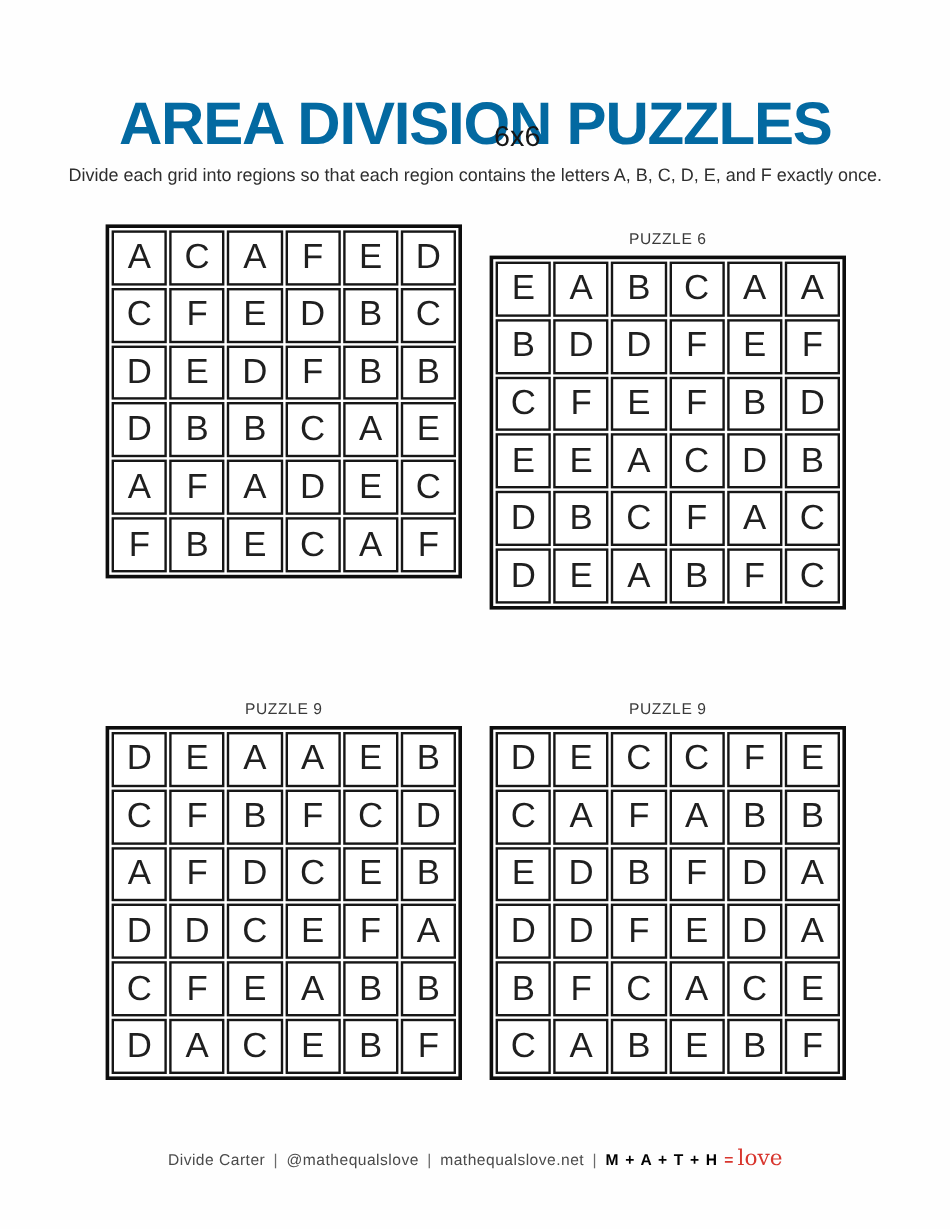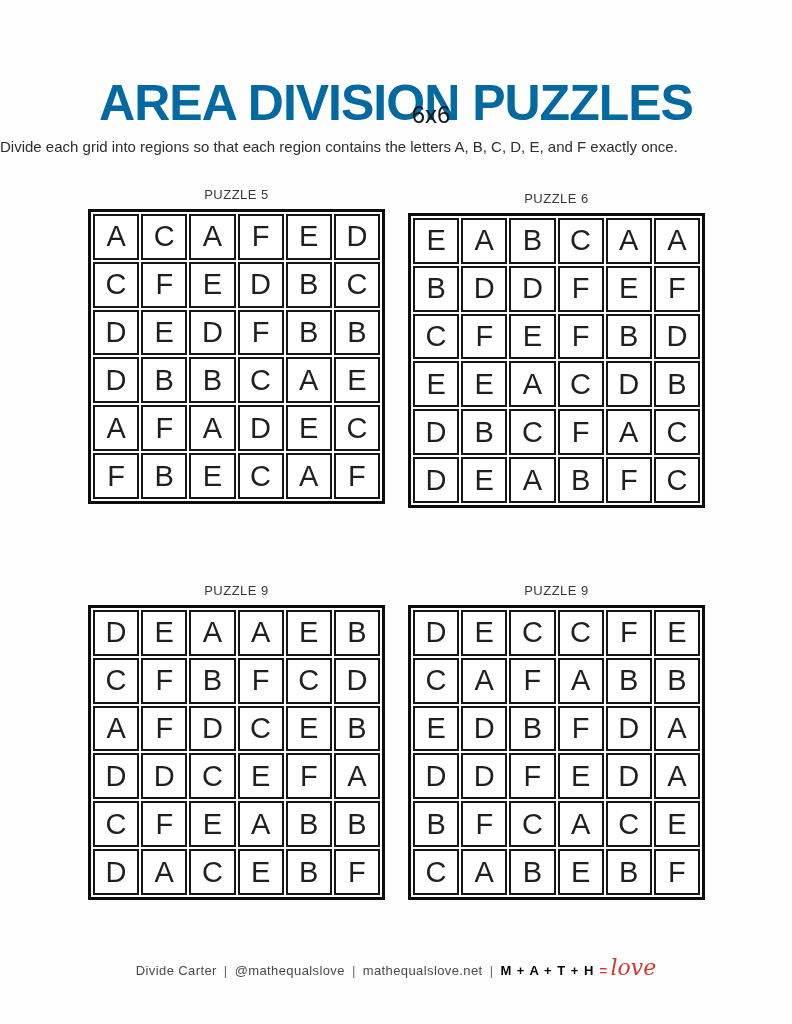--- a/index.html
+++ b/index.html
@@ -36,20 +36,21 @@
     font-size: 24px;
     font-weight: normal;
     color: #161616;
     margin-left: 35px;
   }
   .instructions {
     position: absolute;
     top: 138px;
     left: 0;
     width: 100%;
+    text-align: center;
     font-size: 15px;
     color: #2e2e2e;
   }
   .puzzle-section {
     position: absolute;
     width: 297px;
   }
   .pos-p5 { left: 88px;  top: 187px; }
   .pos-p6 { left: 408px; top: 191px; }
   .pos-p7 { left: 88px;  top: 583px; }
@@ -108,36 +109,34 @@
     font-weight: bold;
     color: #000000;
     letter-spacing: 1px;
   }
   .logo-equals {
     font-weight: bold;
     margin: 0 3px 0 5px;
   }
   .logo-love {
     font-family: "DejaVu Serif", serif;
-    font-style: italic;
-    font-size: 22px;
+    font-size: 18px;
     letter-spacing: 0;
   }
 </style>
 </head>
 <body>
 
 <div class="page">
 
   <h1 class="page-title">AREA DIVISION PUZZLES</h1>
   <div class="page-subtitle">6x6</div>
   <div class="instructions">Divide each grid into regions so that each region contains the letters A, B, C, D, E, and F exactly once.</div>
 
   <div class="puzzle-section pos-p5">
-    <h3 class="puzzle-label">PUZZLE 5</h3>
     <div class="puzzle-grid">
         <div class="cell">A</div>
         <div class="cell">C</div>
         <div class="cell">A</div>
         <div class="cell">F</div>
         <div class="cell">E</div>
         <div class="cell">D</div>
         <div class="cell">C</div>
         <div class="cell">F</div>
         <div class="cell">E</div>

